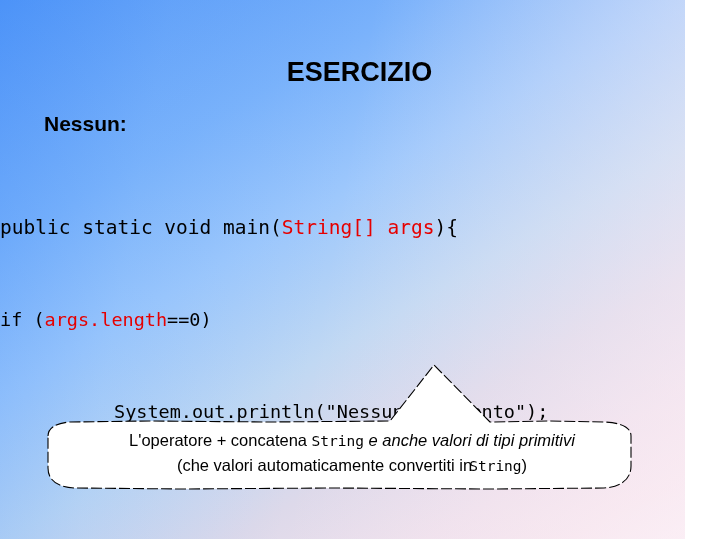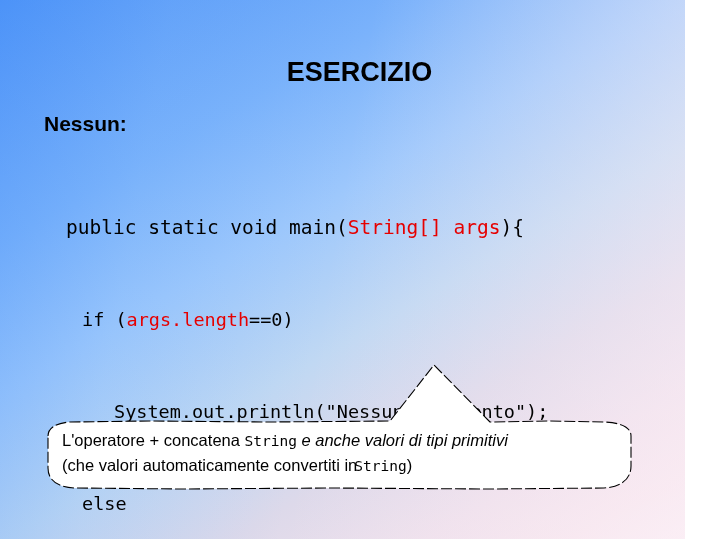--- a/index.html
+++ b/index.html
@@ -77,22 +77,22 @@
     color: #000000;
     white-space: pre;
   }
   #code .cl {
     display: block;
     height: 29px;
     line-height: 29px;
     white-space: pre;
   }
   #code .cl.big { font-size: 19.5px; }
-  .ind0 { padding-left: 66px; }
-  .ind1 { padding-left: 82px; }
+  .ind0 { }
+  .ind1 { }
   .ind2 { padding-left: 114px; }
   .k-red  { color: #e60000; }
   .k-blk  { color: #000000; }
 
   
   #callout-wrap {
     position: absolute;
     left: 30px;
     top: 358px;
     width: 625px;
@@ -105,21 +105,21 @@
   }
   #callout-text {
     position: absolute;
     left: 32px;
     top: 70px;
     width: 580px;
     font-size: 16.5px;
     line-height: 24px;
     color: #000000;
   }
-  #callout-text .ln { display: block; white-space: pre; }
+  #callout-text .ln { display: block; white-space: pre; text-align: center; }
   .mono {
     font-family: "DejaVu Sans Mono", "Liberation Mono", monospace;
     font-size: 14.5px;
   }
   .ital { font-style: italic; }
   .tight { margin-left: -3px; }
 </style>
 </head>
 <body>
 
@@ -130,21 +130,20 @@
   <div id="lead">Nessun:</div>
 
   <div id="code">
 
     <span class="cl big ind0"><span class="k-blk">public static void main(</span><span class="k-red">String[] args</span><span class="k-blk">){</span></span>
 
     <span class="cl ind1"><span class="k-blk">if (</span><span class="k-red">args.length</span><span class="k-blk">==0)</span></span>
 
     <span class="cl ind2"><span class="k-blk">System.out.println("Nessun argomento");</span></span>
 
-    <span class="cl ind1"><span class="k-blk">else</span></span>
 
     
 
     
 
     
 
     
 
   </div>

